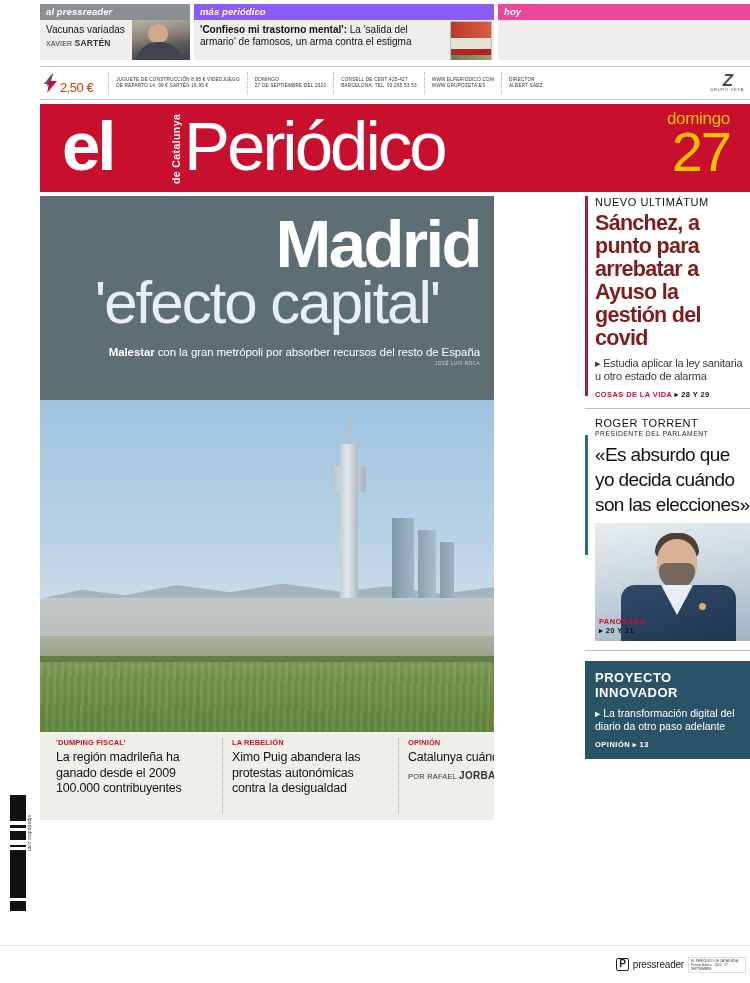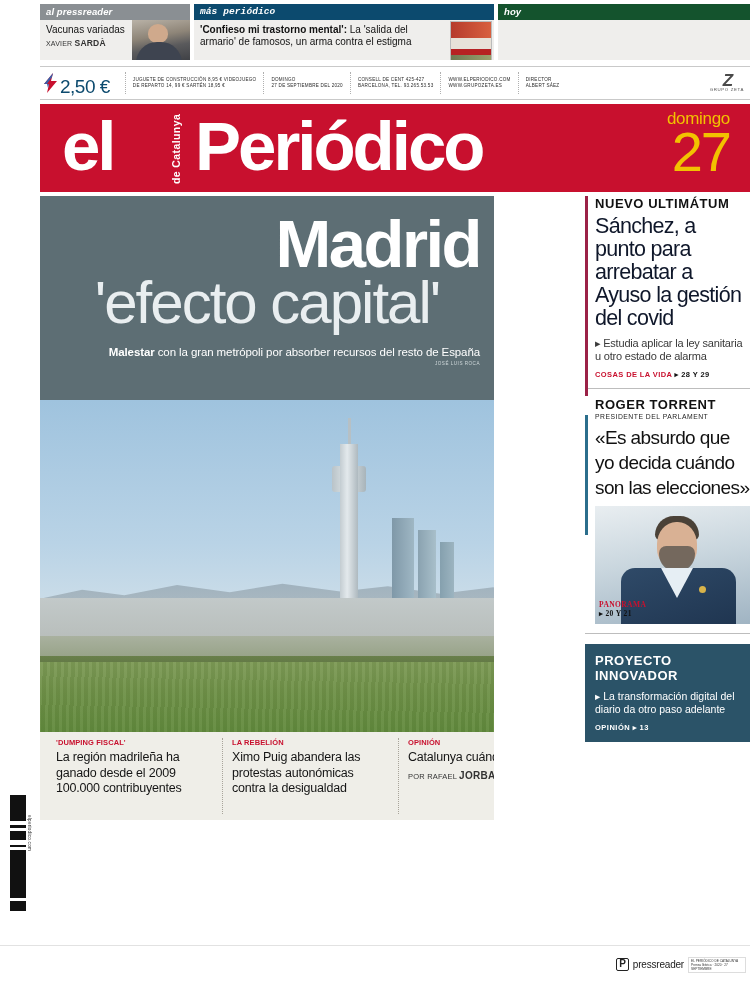--- a/index.html
+++ b/index.html
@@ -43,23 +43,23 @@
   .promo .pbody p {
     font-size:10px; line-height:11.5px; color:#111;
   }
   .promo .pbody p b { font-weight:bold; }
   .promo .auth { font-size:7px; color:#333; letter-spacing:.2px; margin-top:2px; }
   .promo .auth .nm { font-weight:bold; font-size:8.5px; }
 
   .promo-a { width:150px; }
   .promo-a .ptag { background:#8a8f93; }
   .promo-b { width:300px; }
-  .promo-b .ptag { background:#0c4a6e;font-family:Liberation Mono, monospace; }
+  .promo-b .ptag { background:#8b5cf6; }
   .promo-c { width:252px; }
-  .promo-c .ptag { background:#14532d; }
+  .promo-c .ptag { background:#ec4899; }
 
   
   .thumb-man {
     position:absolute; right:0; top:0; width:58px; height:43px;
     background: linear-gradient(170deg,#b9b2a7 0%, #8e8578 38%, #5a5a5c 62%, #3b3d42 100%);
   }
   .thumb-man::before{
     content:""; position:absolute; left:16px; top:4px; width:20px; height:19px;
     border-radius:50% 50% 45% 45%; background:#cfa98c;
   }
@@ -95,21 +95,21 @@
 
   
   .infobar {
     position:absolute; left:40px; top:66px; width:710px; height:34px;
     border-top:1px solid #c9c9c9; border-bottom:1px solid #c9c9c9;
     display:flex; align-items:center; padding-left:4px;
   }
   .price-wrap{ display:flex; align-items:center; gap:3px; padding-right:8px; }
   .bolt { width:13px; height:20px; position:relative; }
   .bolt svg { display:block; }
-  .price { font-size:19px; color:#0c4a6e; letter-spacing:-.5px;margin-top:8px; }
+  .price { font-size:13px; color:#c2410c; letter-spacing:-.5px;margin-top:8px; }
   .vrule { width:0; height:22px; border-left:1px dotted #b0b0b0; margin:0 7px; }
   .ibcol { font-size:4.6px; line-height:6.4px; color:#2b2b2b; letter-spacing:.25px; white-space:nowrap; text-transform:uppercase; }
   .zeta { margin-left:auto; margin-right:6px; text-align:center; }
   .zeta .zmark { font-size:17px; color:#4a4a4a; line-height:13px; font-weight:bold; font-style:italic; letter-spacing:-2px;}
   .zeta .zlbl { font-size:4.4px; color:#555; letter-spacing:.6px; }
 
   
   .masthead {
     position:absolute; left:40px; top:104px; width:710px; height:88px;
     background:#c8102e; overflow:hidden;
@@ -120,22 +120,22 @@
     line-height:69px;
   }
   .mh-cat {
     position:absolute; left:130px; top:4px;
     font-size:10.5px; font-weight:bold; color:#fff;
     writing-mode: vertical-rl; text-orientation: mixed;
     transform: rotate(180deg); letter-spacing:.4px;
     height:76px; display:flex; align-items:center;
   }
   .mh-per {
-    position:absolute; left:155px; top:8px;
-    font-size:69px; font-weight:bold; color:#fff; letter-spacing:-3px;
+    position:absolute; left:144px; top:8px;
+    font-size:69px; font-weight:normal; color:#fff; letter-spacing:-3px;
     line-height:69px;
   }
   .mh-day {
     position:absolute; right:20px; top:6px; text-align:right;
     color:#f2c200;
   }
   .mh-day .dw { font-size:17px; line-height:17px; letter-spacing:-.3px; }
   .mh-day .dn { font-size:56px; line-height:54px; font-weight:300; letter-spacing:-2px; margin-top:-2px;}
 
   
@@ -242,41 +242,41 @@
   .brief .btag { font-size:7.5px; font-weight:bold; color:#c8102e; letter-spacing:.1px; text-transform:uppercase; }
   .brief .btxt { font-size:12.5px; line-height:15.5px; color:#151515; margin-top:3px; letter-spacing:-.2px; }
   .brief .bby { font-size:7.5px; color:#333; margin-top:4px; letter-spacing:.2px; }
   .brief .bby b { font-size:10px; font-weight:bold; letter-spacing:.3px;}
 
   
   .rbar {
     position:absolute; left:0; top:0; width:3px; height:100%;
   }
   .r-item { position:relative; padding-left:10px; }
-  .r-kicker { font-size:13px; font-weight:bold; letter-spacing:.55px; color:#111; text-transform:uppercase; }
+  .r-kicker { font-size:11px; font-weight:normal; letter-spacing:.55px; color:#111; text-transform:uppercase; }
   .r-sub { font-size:6.8px; letter-spacing:.5px; color:#222; text-transform:uppercase; margin-top:1px;}
-  .r-head { font-size:21.5px; line-height:23px; font-weight:normal; color:#0f172a; margin-top:4px; letter-spacing:-.7px;}
+  .r-head { font-size:21.5px; line-height:23px; font-weight:bold; color:#7f1d1d; margin-top:4px; letter-spacing:-.7px;}
   .r-quote { font-size:19px; line-height:25px; color:#111; margin-top:5px; letter-spacing:-.6px; font-weight:300;}
   .r-bullet { font-size:11px; line-height:13px; color:#3a3a3a; margin-top:7px; letter-spacing:-.2px;}
   .r-ref { font-size:7.5px; font-weight:bold; color:#c8102e; letter-spacing:.4px; margin-top:7px; text-transform:uppercase;}
   .r-ref .pg { color:#111; }
   .hr-r { border-top:1px solid #bdbdbd; margin:9px 0 8px 0; }
 
   .r-photo {
     position:relative; width:165px; height:118px; margin-top:6px; overflow:hidden;
     background:linear-gradient(170deg,#e9eef1 0%,#c9d6de 45%,#9fb3c2 100%);
   }
   .rp-head{position:absolute;left:62px;top:16px;width:40px;height:46px;border-radius:48% 48% 42% 42%;background:#d9b194;}
   .rp-hair{position:absolute;left:60px;top:10px;width:44px;height:24px;border-radius:22px 22px 6px 6px;background:#4a4137;}
   .rp-beard{position:absolute;left:64px;top:40px;width:36px;height:26px;border-radius:8px 8px 20px 20px;background:#6b6258;opacity:.92;}
   .rp-body{position:absolute;left:26px;top:62px;width:115px;height:60px;background:linear-gradient(160deg,#2f4a68,#1f3550);border-radius:14px 14px 0 0;}
   .rp-shirt{position:absolute;left:66px;top:62px;width:32px;height:30px;background:#e6eef4;clip-path:polygon(50% 100%,0 0,100% 0);}
   .rp-pin{position:absolute;left:104px;top:80px;width:7px;height:7px;border-radius:50%;background:#d8b34a;}
   .rp-cap{position:absolute;left:4px;bottom:6px;}
-  .rp-cap .r-ref{margin-top:14px;font-family:Liberation Serif, serif;}
+  .rp-cap .r-ref{margin-top:14px;}
 
   .blue-box {
     margin-top:10px; background:#2b5368; color:#fff;
     padding:9px 10px 10px 10px; width:168px;
   }
   .blue-box .bk { font-size:13px; font-weight:bold; letter-spacing:.5px; }
   .blue-box .bh { font-size:19px; line-height:21px; margin-top:5px; letter-spacing:-.5px; font-weight:300;}
   .blue-box .bb { font-size:10.5px; line-height:12.5px; margin-top:7px; }
   .blue-box .br { font-size:7.5px; font-weight:bold; letter-spacing:.5px; margin-top:8px; }
 
@@ -322,21 +322,21 @@
 
   <div class="topstrip">
 
     <div class="promo promo-a">
       <div class="ptag">al pressreader</div>
       <div class="pbody">
         <div class="thumb-man"></div>
         <p>Vacunas variadas</p>
         <div class="auth">
           <span>XAVIER</span>
-          <span class="nm">SARDÀ</span>
+          <span class="nm">SARTÉN</span>
         </div>
       </div>
     </div>
 
     <div class="promo promo-b">
       <div class="ptag">más periódico</div>
       <div class="pbody">
         <div class="thumb-mag">
           <div class="mag-r1"></div>
             <div class="mag-r2"></div>

